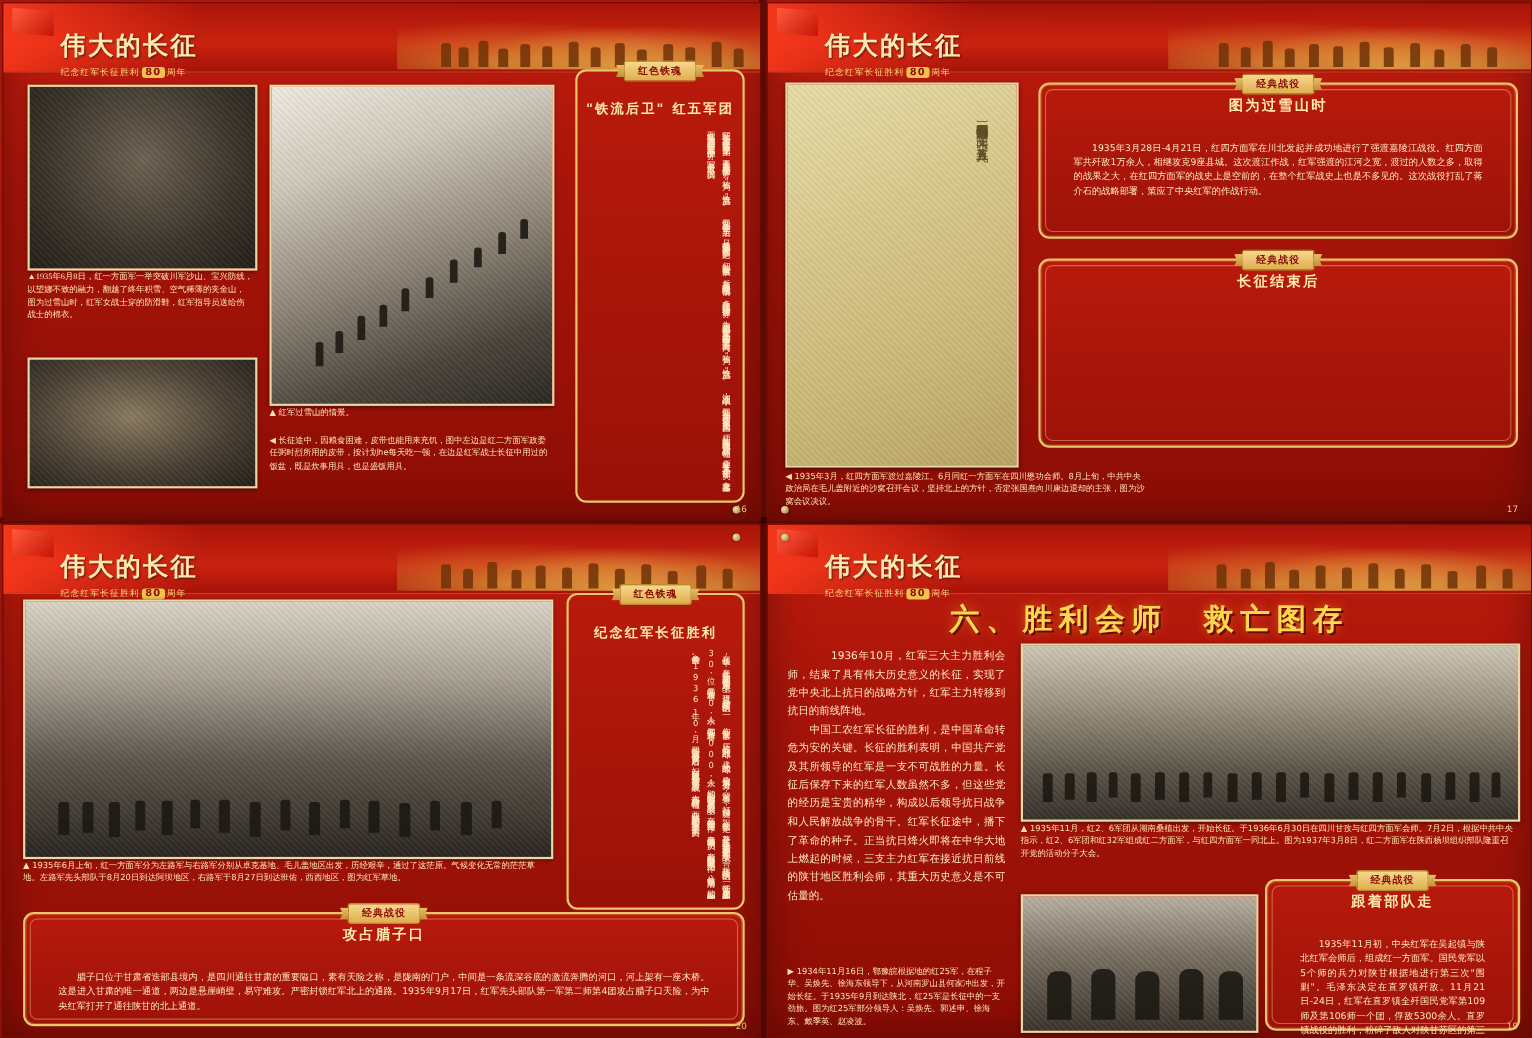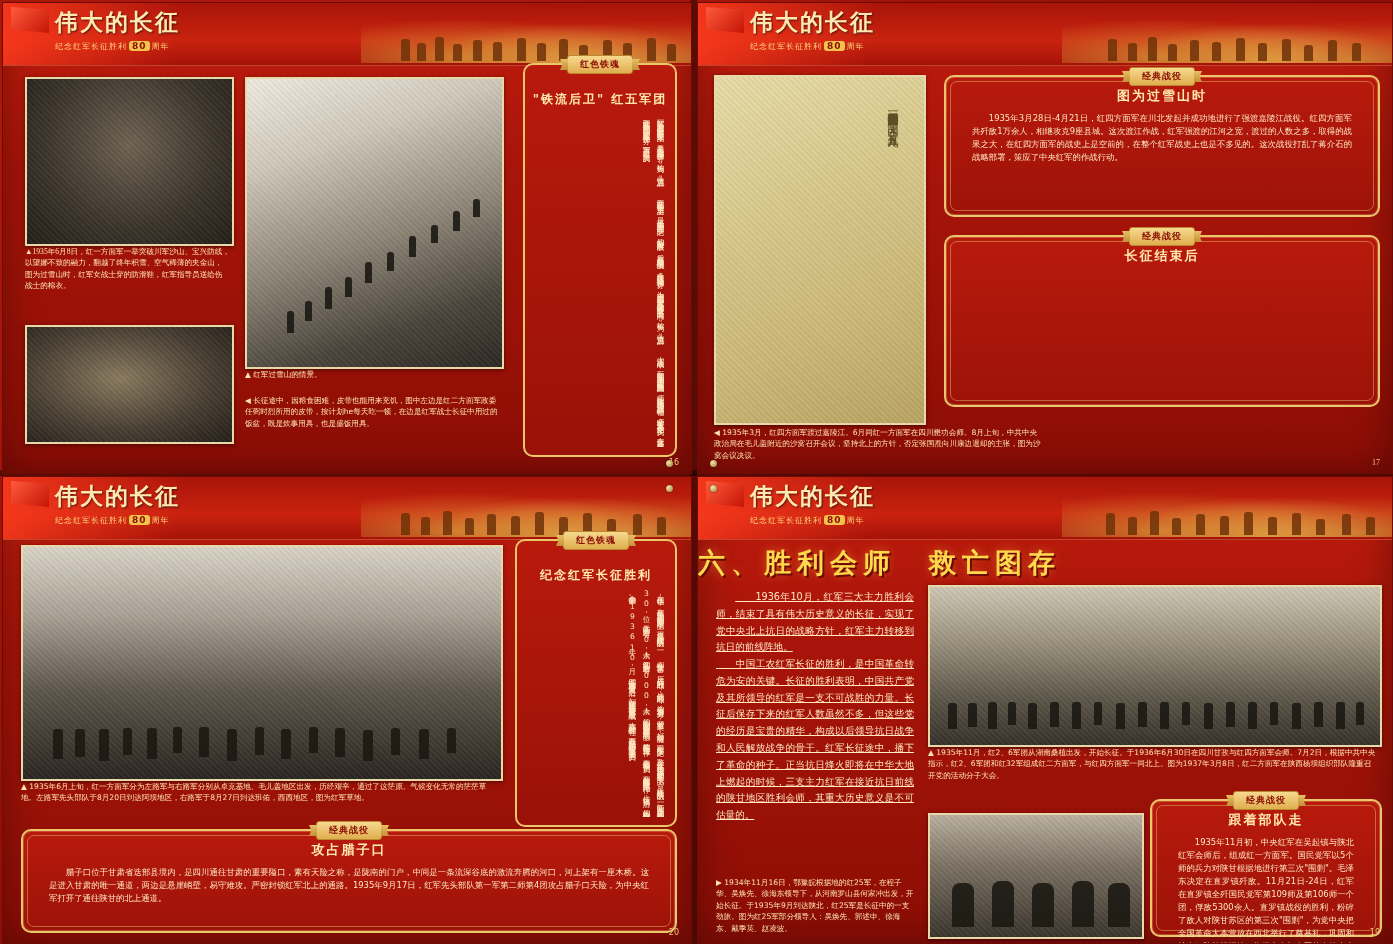--- a/index.html
+++ b/index.html
@@ -26,21 +26,21 @@
   #p2{left:697px;top:2px;  width:694px; height:470px;}
   #p3{left:2px;  top:476px;width:688px; height:466px;}
   #p4{left:697px;top:476px;width:694px; height:466px;}
 
   
   .hdr{position:absolute;left:0;top:0;width:100%;height:62px;
        background:linear-gradient(180deg,#a81409 0%, #c9230f 60%, #a51208 100%);
        border-bottom:1px solid rgba(255,220,150,.25);}
   .hdr .flagwave{position:absolute;left:0;top:0;width:250px;height:62px;
        background:linear-gradient(100deg, rgba(255,60,30,.85) 0%, rgba(180,15,5,0) 70%);}
-  .logo{position:absolute;left:52px;top:4px;color:#ffd98a;}
+  .logo{position:absolute;left:52px;top:23px;color:#ffd98a;}
   .logo .cn{font-size:23px;font-weight:bold;letter-spacing:2px;
        color:#ffe9b0;text-shadow:1px 1px 2px rgba(0,0,0,.6);
        font-family:"DejaVu Sans","Liberation Sans",sans-serif;}
   .logo .sub{font-size:8px;color:#ffd27a;margin-top:3px;letter-spacing:1px;}
   .logo .badge{display:inline-block;background:#f3c24b;color:#8b0d05;
        border-radius:3px;padding:0 3px;font-size:9px;font-weight:bold;margin:0 2px;}
   .silhouette{position:absolute;right:0;top:4px;width:330px;height:56px;
        background:
          radial-gradient(ellipse at 30% 90%, rgba(220,160,60,.75) 0%, rgba(220,160,60,0) 55%),
          radial-gradient(ellipse at 62% 95%, rgba(235,180,80,.8) 0%, rgba(235,180,80,0) 50%),
@@ -86,42 +86,42 @@
   .ribbon{position:absolute;left:50%;transform:translateX(-50%);top:-10px;
      background:linear-gradient(180deg,#f6d98f,#dfae4e);color:#8b0d05;
      font-size:9px;font-weight:bold;padding:2px 12px;border-radius:3px;
      border:1px solid #b8892f;white-space:nowrap;letter-spacing:1px;}
   .ribbon:before,.ribbon:after{content:"";position:absolute;top:3px;width:8px;height:11px;
      background:linear-gradient(180deg,#e8bf62,#c2913a);}
   .ribbon:before{left:-8px;clip-path:polygon(0 0,100% 0,100% 100%,0 100%,30% 50%);}
   .ribbon:after{right:-8px;clip-path:polygon(0 0,100% 0,70% 50%,100% 100%,0 100%);}
   .card h3{margin:0;padding:10px 0 5px;text-align:center;color:#ffe9ad;
      font-size:13px;font-weight:bold;letter-spacing:2px;}
-  .card p{margin:0;padding:2px 26px 6px;color:#ffe7c2;font-size:8.4px;
+  .card p{margin:16px;padding:2px 14px 6px;color:#ffe7c2;font-size:8.4px;
      line-height:1.55;text-align:justify;text-indent:2em;}
 
   
   .vcard{position:absolute;background:linear-gradient(180deg,#b81a0c,#9a1107);
      border:2px solid #e9c76a;border-radius:10px;}
   .vcard .vtitle{position:absolute;top:26px;left:0;right:0;text-align:center;
      color:#ffe9ad;font-size:12px;font-weight:bold;letter-spacing:2px;}
   .vtext{position:absolute;top:48px;left:8px;right:8px;bottom:8px;
      writing-mode:vertical-rl;text-orientation:upright;
      color:#ffe7c2;font-size:7.6px;line-height:1.85;
      letter-spacing:1px;overflow:hidden;}
 
   
   .cap{position:absolute;color:#ffe3b0;font-size:7.6px;line-height:1.5;}
 
   
-  .bigtitle{position:absolute;left:0;right:0;text-align:left;
+  .bigtitle{position:absolute;left:0;right:0;text-align:center;
      font-size:27px;font-weight:bold;color:#ffd84d;letter-spacing:6px;
      text-shadow:2px 2px 0 #6d0a04, 0 0 10px rgba(255,180,60,.5);font-family:Liberation Serif, serif;}
   .lead{position:absolute;color:#ffe7c2;font-size:9.6px;line-height:1.75;
-     text-align:justify;text-indent:2em;text-decoration:underline;}
+     text-align:justify;text-indent:2em;}
 
   .pgnum{position:absolute;bottom:6px;color:#f0c77a;font-size:8px;}
   .screwhole{position:absolute;width:7px;height:7px;border-radius:50%;
      background:radial-gradient(circle at 35% 35%,#f6e3a8,#9a7a33);
      box-shadow:0 0 2px rgba(0,0,0,.6);}
   .seam{position:absolute;background:rgba(0,0,0,.45);}
 </style>
 </head>
 <body>
 
@@ -237,21 +237,21 @@
       <h3>图为过雪山时</h3>
       <p>1935年3月28日-4月21日，红四方面军在川北发起并成功地进行了强渡嘉陵江战役。红四方面军共歼敌1万余人，相继攻克9座县城。这次渡江作战，红军强渡的江河之宽，渡过的人数之多，取得的战果之大，在红四方面军的战史上是空前的，在整个红军战史上也是不多见的。这次战役打乱了蒋介石的战略部署，策应了中央红军的作战行动。</p>
     </div>
 
     <div class="card" style="left:246px;top:232px;width:432px;height:168px;">
       <div class="inner"></div>
       <div class="ribbon">经典战役</div>
       <h3>长征结束后</h3>
     </div>
 
-    <div class="pgnum" style="right:12px;font-family:Liberation Serif, serif;">17</div>
+    <div class="pgnum" style="right:12px;">17</div>
     <div class="screwhole" style="left:12px;bottom:6px;"></div>
   </div>
 
   <div class="panel" id="p3">
     <div class="hdr">
       <div class="flagwave"></div>
       <div class="redflag"></div>
       <div class="logo">
         <div class="cn">伟大的长征</div>
         <div class="sub">

